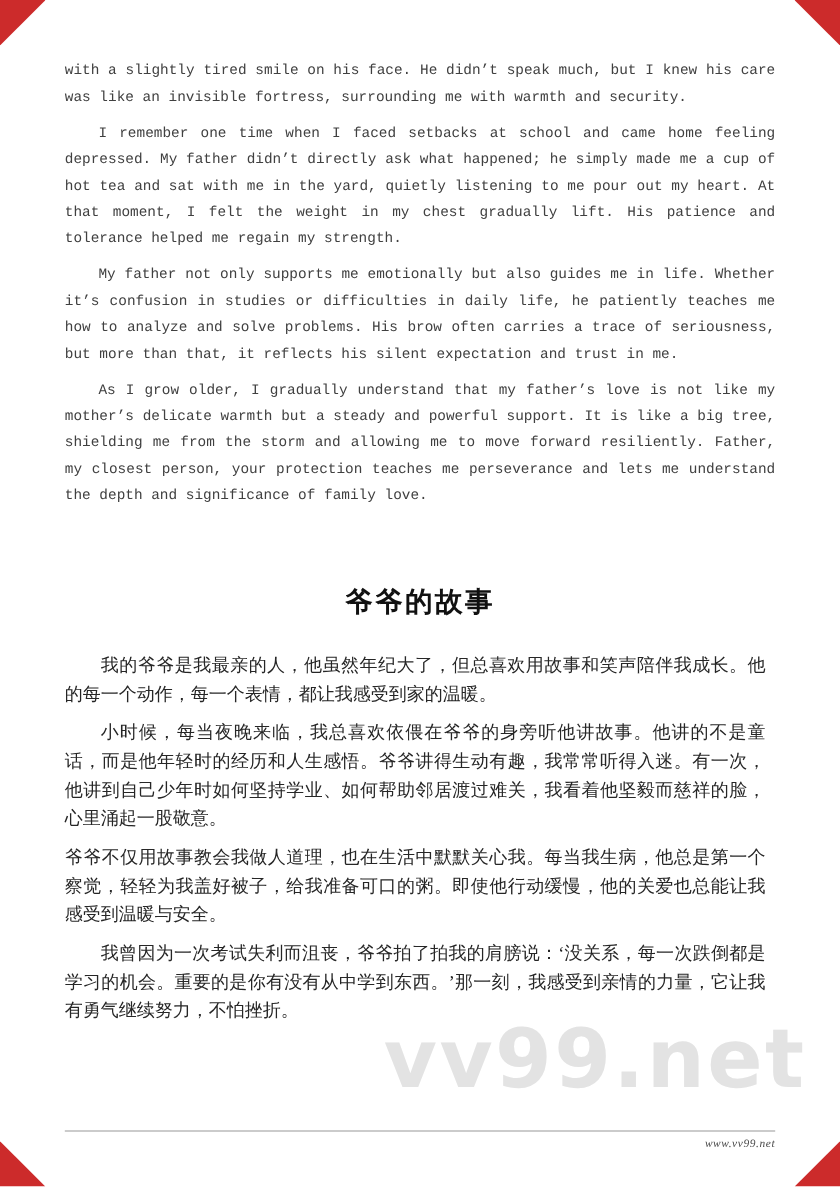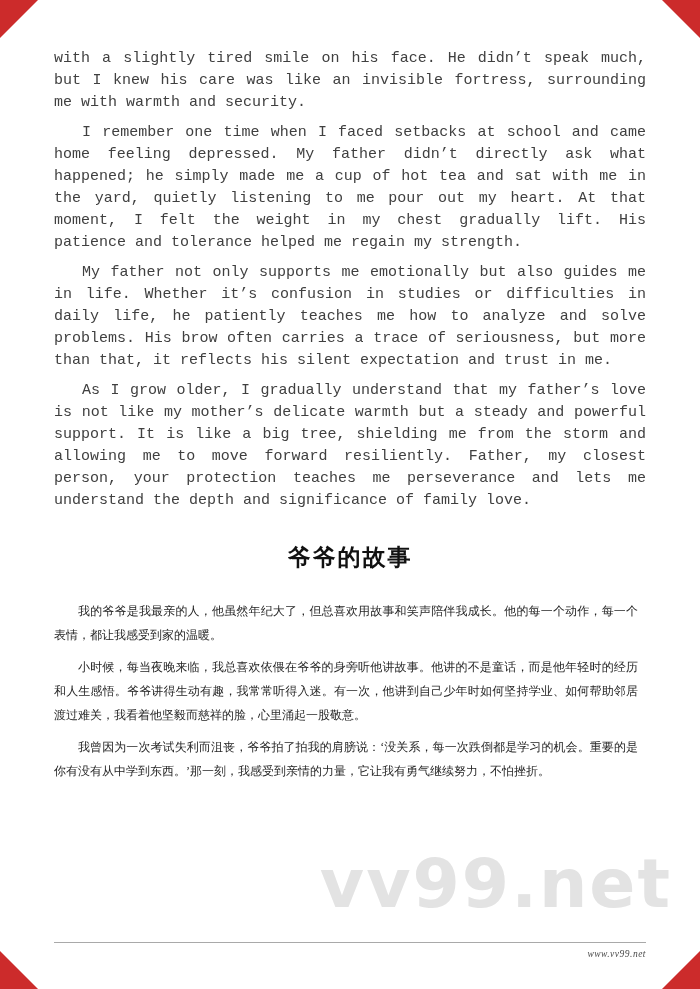--- a/index.html
+++ b/index.html
@@ -24,40 +24,40 @@
   .corner.bl { bottom: 0; left: 0;  clip-path: polygon(0 0, 0 100%, 100% 100%); }
   .corner.br { bottom: 0; right: 0; clip-path: polygon(100% 0, 100% 100%, 0 100%); }
 
   .content {
     position: relative;
     z-index: 2;
     padding: 48px 54px 0 54px;
   }
   p.en {
     font-family: "Liberation Mono", "DejaVu Sans Mono", monospace;
-    font-size: 15px;
+    font-size: 12px;
     line-height: 22px;
     color: #404040;
     text-align: justify;
     margin: 0 0 8px 0;
   }
   p.en.indent { text-indent: 28px; }
 
   h1.title {
     font-family: "Liberation Sans", "DejaVu Sans", sans-serif;
     font-size: 23px;
     font-weight: bold;
     color: #111111;
     text-align: center;
     letter-spacing: 2px;
-    margin: 30px 0 26px 0;
+    margin: 62px 0 26px 0;
   }
   p.zh {
     font-family: "Liberation Serif", "DejaVu Serif", serif;
-    font-size: 12px;
+    font-size: 15px;
     line-height: 24px;
     color: #262626;
     text-align: justify;
     margin: 0 8px 8px 0;
   }
   p.zh.indent { text-indent: 2em; }
 
   .watermark {
     position: absolute;
     right: 28px;
@@ -108,20 +108,21 @@
       <p class="en indent">I remember one time when I faced setbacks at school and came home feeling depressed. My father didn’t directly ask what happened; he simply made me a cup of hot tea and sat with me in the yard, quietly listening to me pour out my heart. At that moment, I felt the weight in my chest gradually lift. His patience and tolerance helped me regain my strength.</p>
       <p class="en indent">My father not only supports me emotionally but also guides me in life. Whether it’s confusion in studies or difficulties in daily life, he patiently teaches me how to analyze and solve problems. His brow often carries a trace of seriousness, but more than that, it reflects his silent expectation and trust in me.</p>
       <p class="en indent">As I grow older, I gradually understand that my father’s love is not like my mother’s delicate warmth but a steady and powerful support. It is like a big tree, shielding me from the storm and allowing me to move forward resiliently. Father, my closest person, your protection teaches me perseverance and lets me understand the depth and significance of family love.</p>
     </section>
 
     <h1 class="title">爷爷的故事</h1>
 
     <section>
       <p class="zh indent">我的爷爷是我最亲的人，他虽然年纪大了，但总喜欢用故事和笑声陪伴我成长。他的每一个动作，每一个表情，都让我感受到家的温暖。</p>
       <p class="zh indent">小时候，每当夜晚来临，我总喜欢依偎在爷爷的身旁听他讲故事。他讲的不是童话，而是他年轻时的经历和人生感悟。爷爷讲得生动有趣，我常常听得入迷。有一次，他讲到自己少年时如何坚持学业、如何帮助邻居渡过难关，我看着他坚毅而慈祥的脸，心里涌起一股敬意。</p>
+      <p class="zh">爷爷不仅用故事教会我做人道理，也在生活中默默关心我。每当我生病，他总是第一个察觉，轻轻为我盖好被子，给我准备可口的粥。即使他行动缓慢，他的关爱也总能让我感受到温暖与安全。</p>
       <p class="zh indent">我曾因为一次考试失利而沮丧，爷爷拍了拍我的肩膀说：‘没关系，每一次跌倒都是学习的机会。重要的是你有没有从中学到东西。’那一刻，我感受到亲情的力量，它让我有勇气继续努力，不怕挫折。</p>
     </section>
 
   </div>
 
   <div class="footer">
     <span class="footer-text">www.vv99.net</span>
   </div>
 
 </div>

